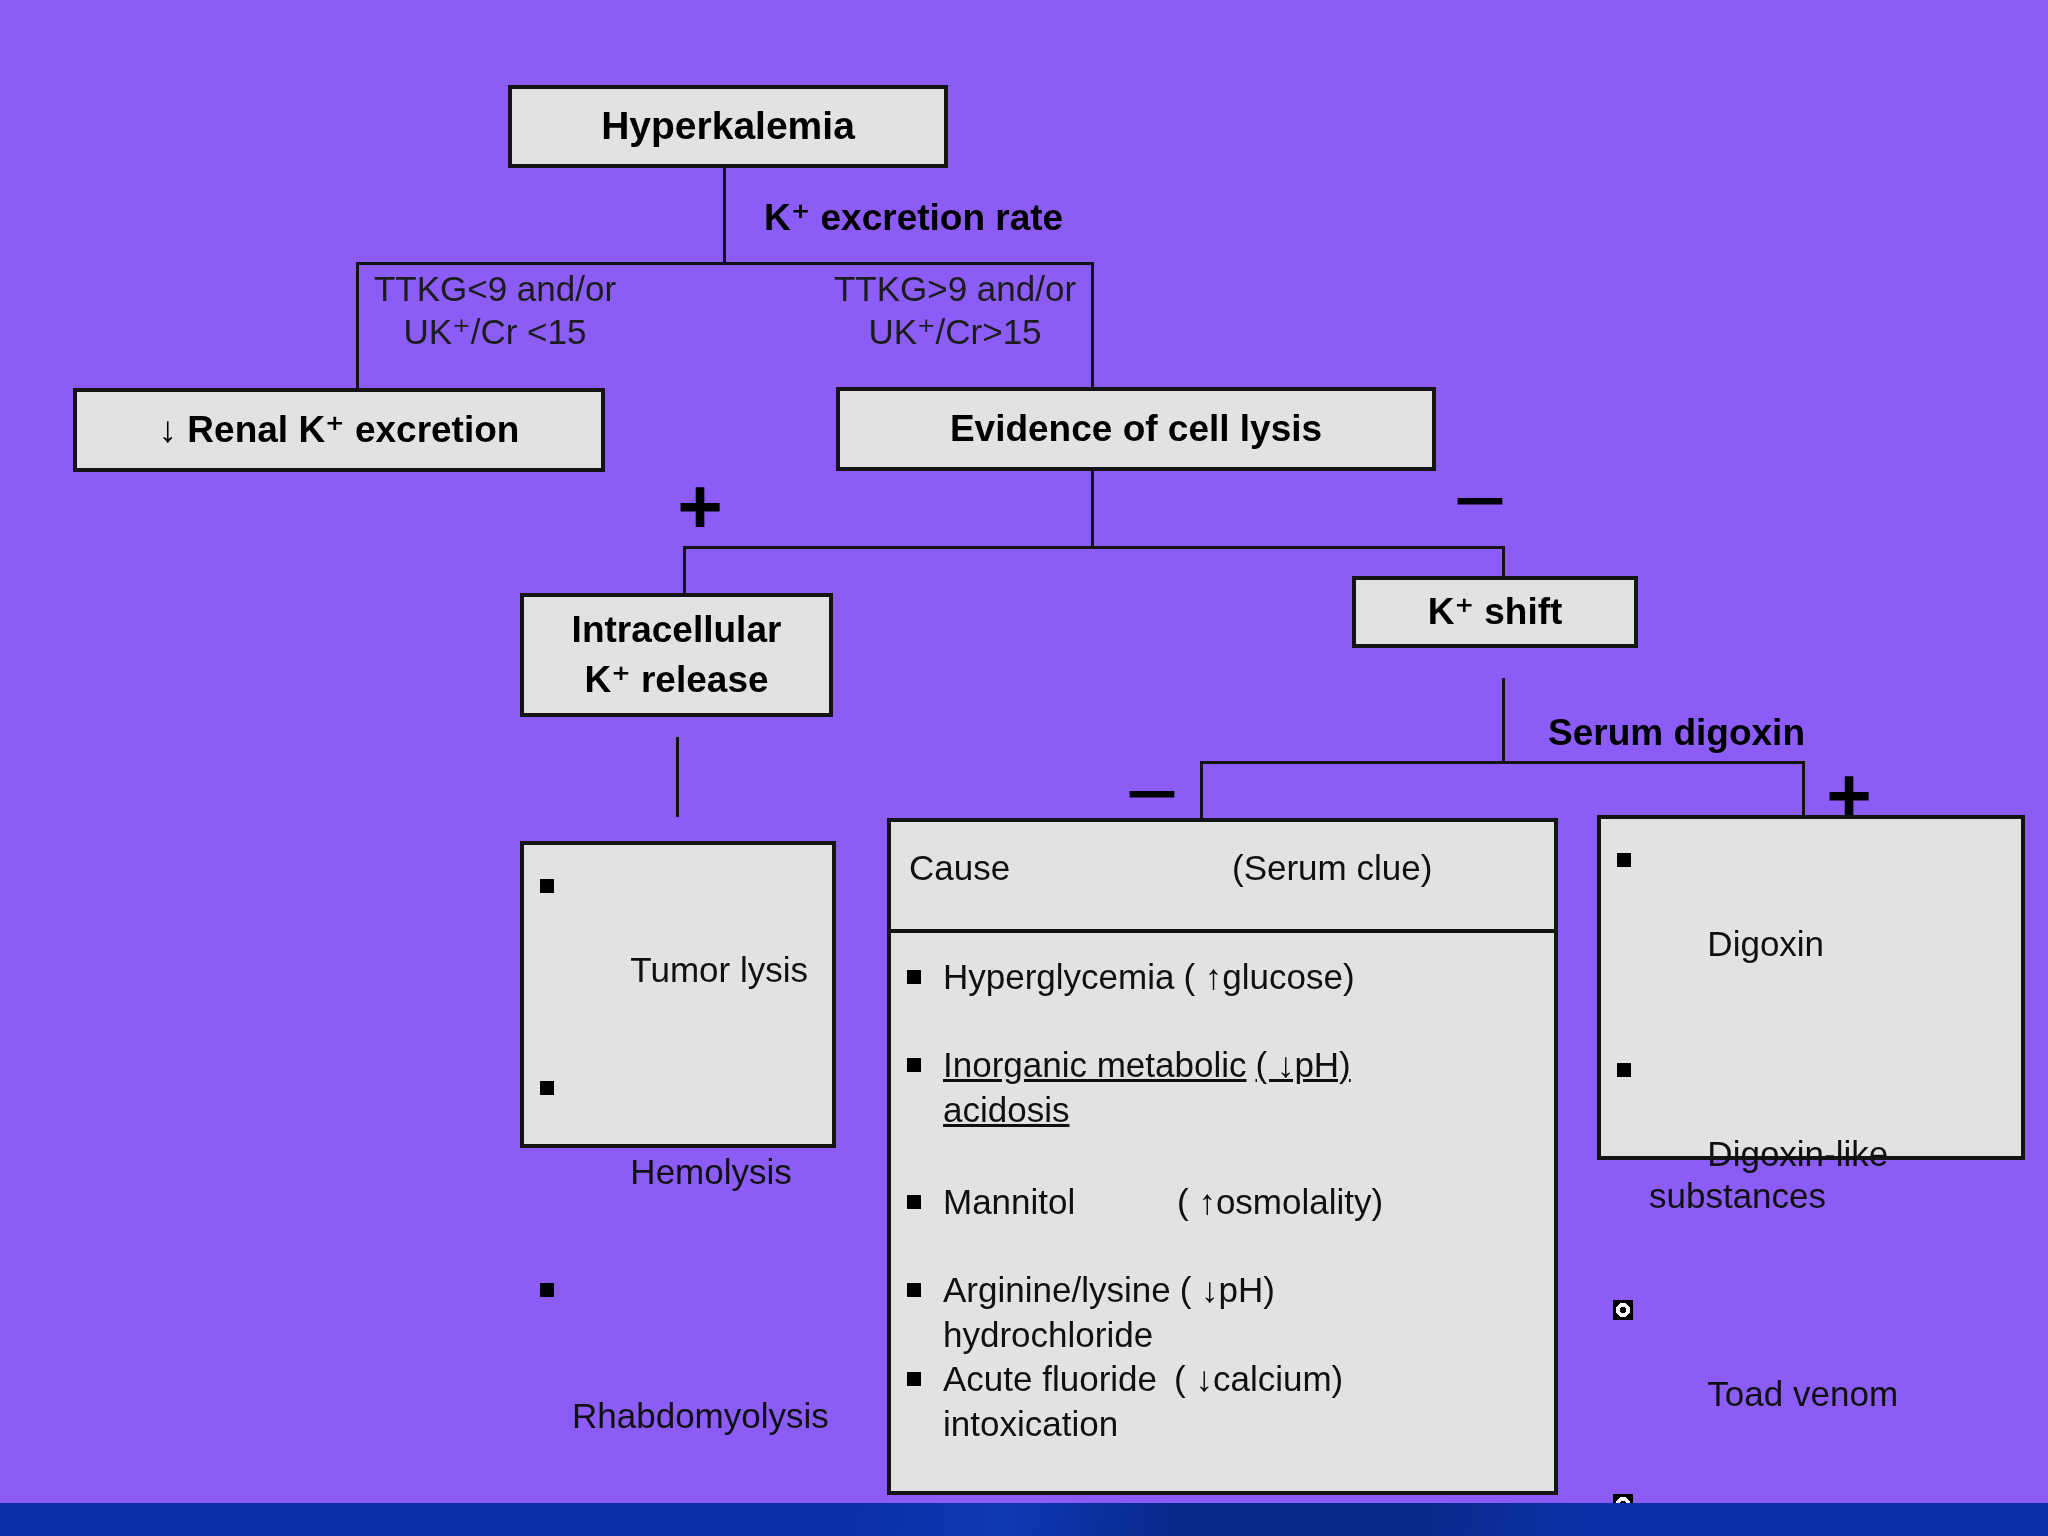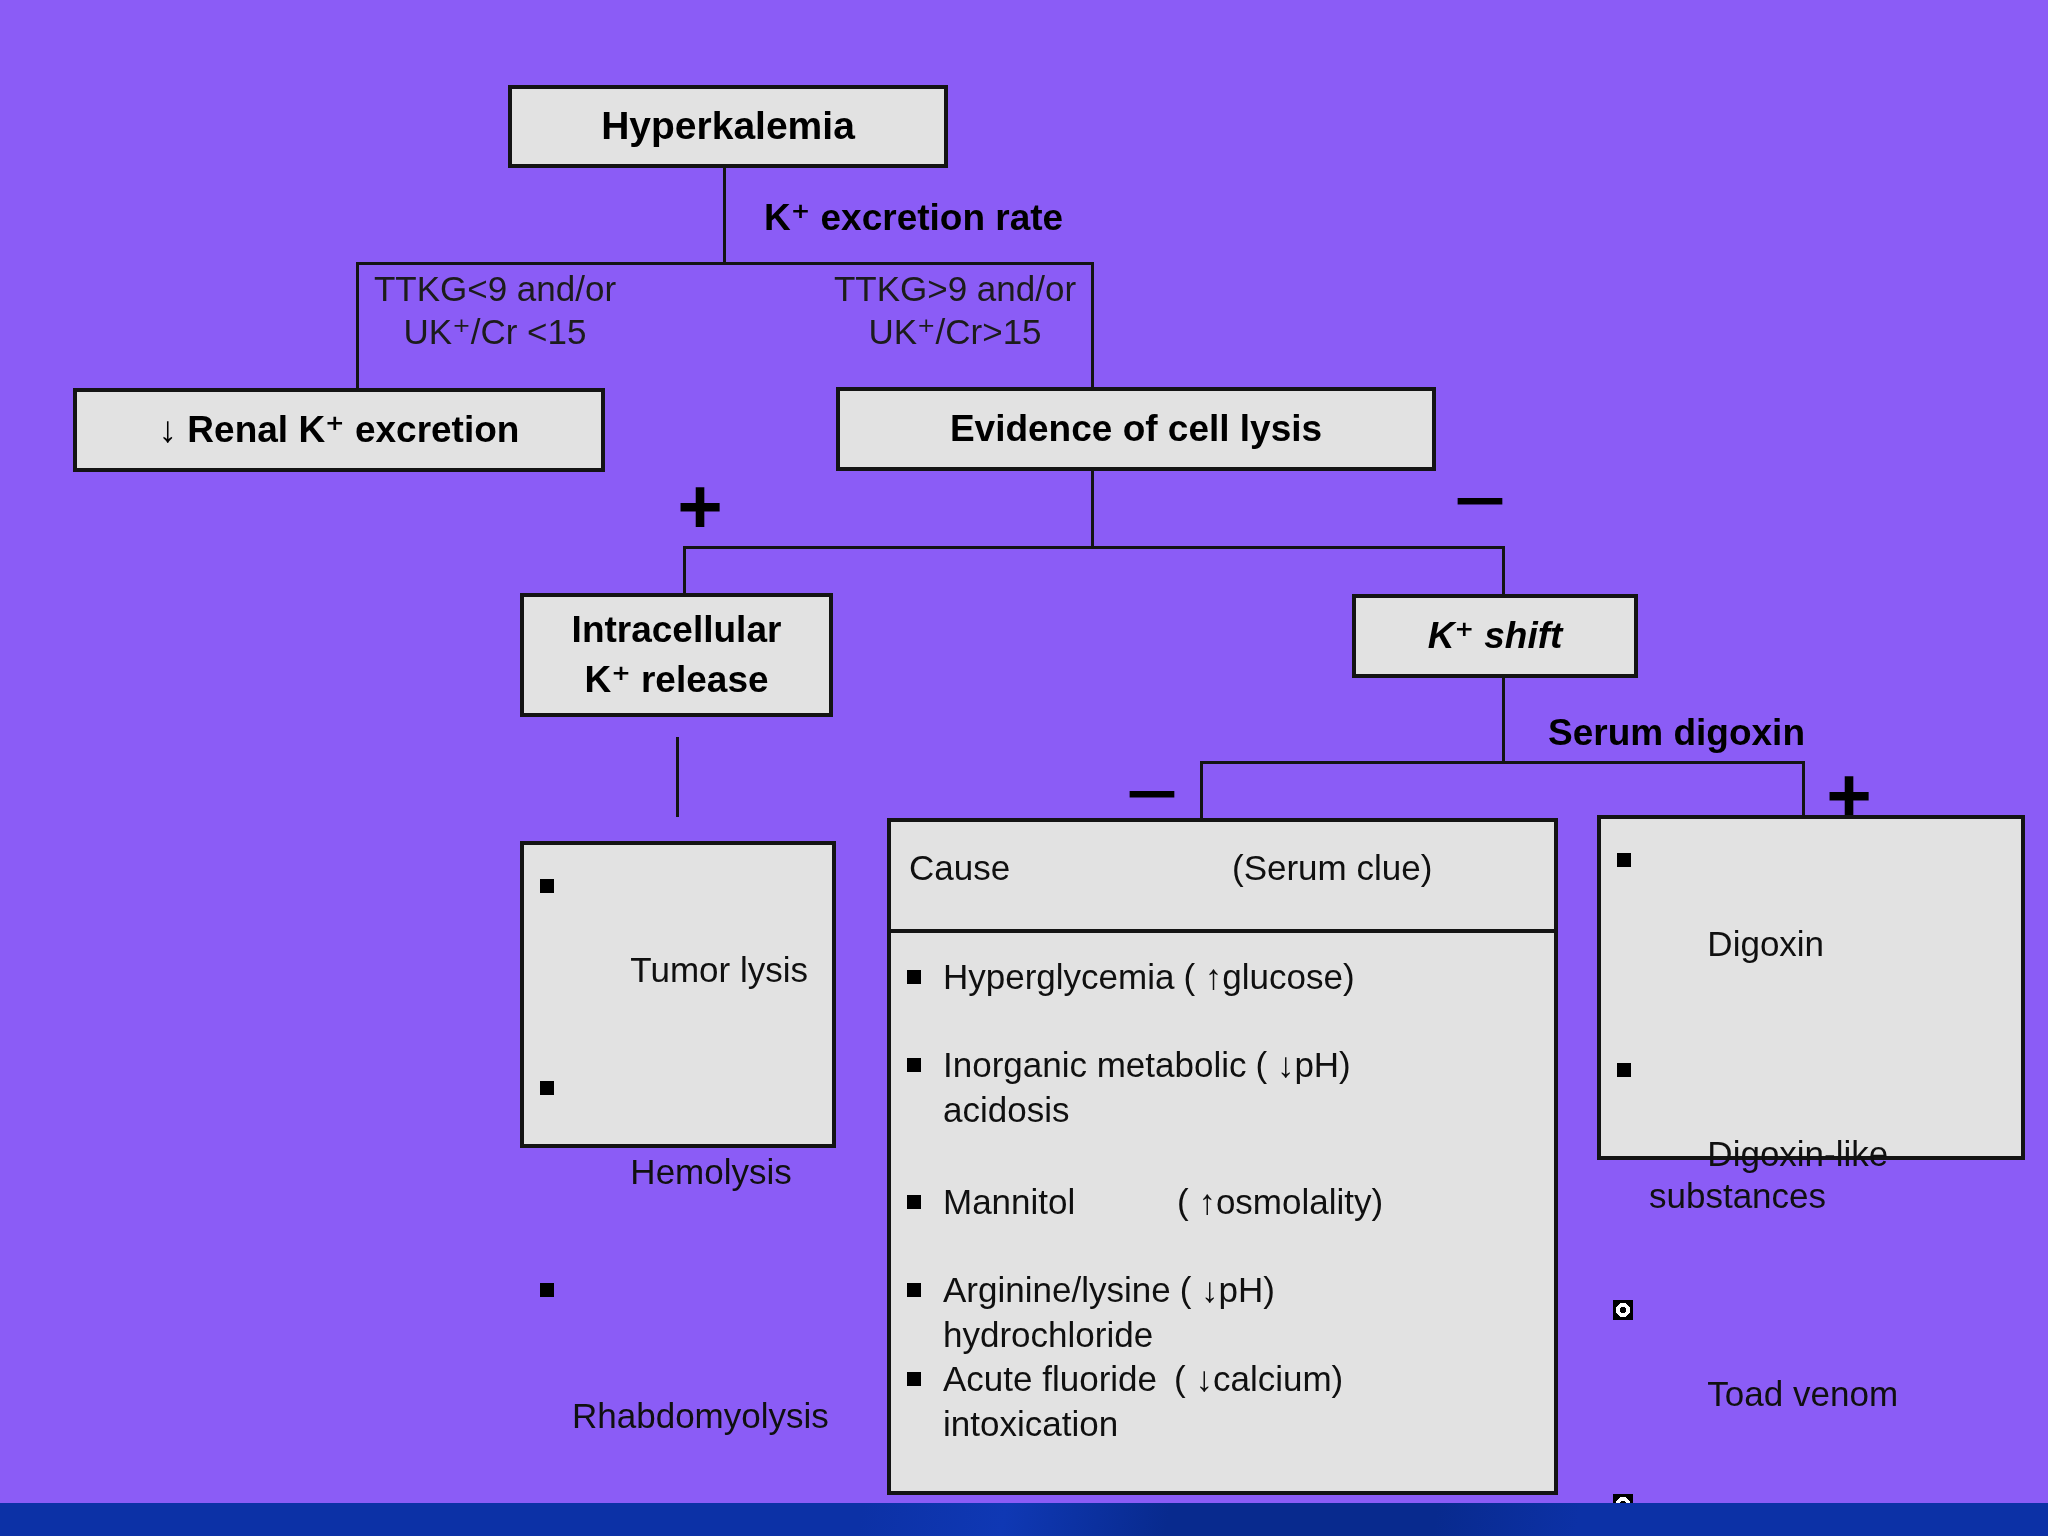--- a/index.html
+++ b/index.html
@@ -47,21 +47,21 @@
     box-sizing:border-box;padding:24px 0 0 18px;line-height:44px;
   }
   .chead .clue-col{position:absolute;left:341px;top:24px;}
   .clist{padding:22px 14px 0 14px;}
   .citem{position:relative;padding-left:38px;line-height:44px;}
   .citem .bullet-sq{left:2px;top:15px;}
   .citem .clue{margin-left:9px;}
   .citem .clue.m-wide{margin-left:17px;}
   .citem .clue.m-tab{position:absolute;left:272px;top:0;margin-left:0;}
   .citem .cont{line-height:45px;}
-  .gap-a{margin-bottom:44px;} .gap-b{margin-bottom:48px;}
+  .gap-a{margin-bottom:44px;} .gap-b{margin-bottom:48px;text-decoration:underline;}
   .gap-c{margin-bottom:44px;} .gap-d{margin-bottom:44px;}
   
   .dlist{padding-top:20px;}
   .dlist .li{line-height:42px;}
   .dlist .li.d1{margin-bottom:42px;}
   .dlist .li.d2{margin-bottom:30px;}
   .dlist .li.d3{margin-bottom:26px;}
   .accent-bar{
     position:absolute;left:0;top:1503px;width:2048px;height:33px;
     background:linear-gradient(100deg,
@@ -100,21 +100,21 @@
   <div class="box" style="left:73px;top:388px;width:532px;height:84px;">↓ Renal K⁺ excretion</div>
 
   <div class="box" style="left:836px;top:387px;width:600px;height:84px;">Evidence of cell lysis</div>
 
   <div class="sign plus" style="left:660px;top:468px;">+</div>
   <div class="sign minus" style="left:1425px;top:462px;">−</div>
 
   <div class="box" style="left:520px;top:593px;width:313px;height:124px;">Intracellular
 K⁺ release</div>
 
-  <div class="box" style="left:1352px;top:594px;width:286px;height:84px;font-style:italic;">K⁺ shift</div>
+  <div class="box" style="left:1352px;top:576px;width:286px;height:72px;">K⁺ shift</div>
 
   <div class="lbl" style="left:1548px;top:712px;">Serum digoxin</div>
 
   <div class="sign minus" style="left:1097px;top:755px;">−</div>
   <div class="sign plus" style="left:1809px;top:757px;">+</div>
 
   <div class="panel tlist" style="left:520px;top:841px;width:316px;height:307px;">
     <div class="li">
       <span class="bullet-sq"></span>
       <span>Tumor lysis</span>

